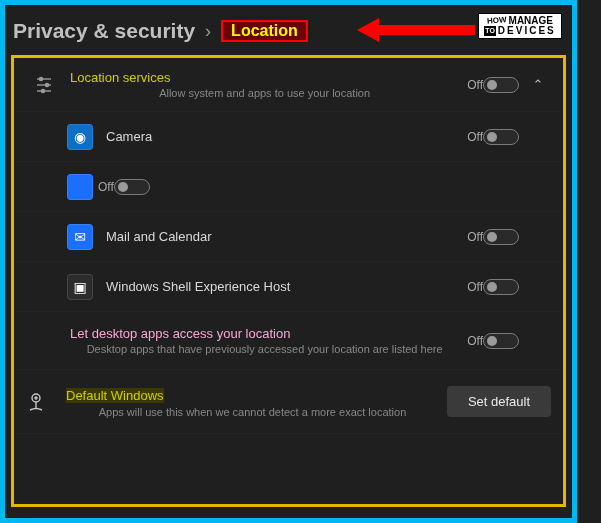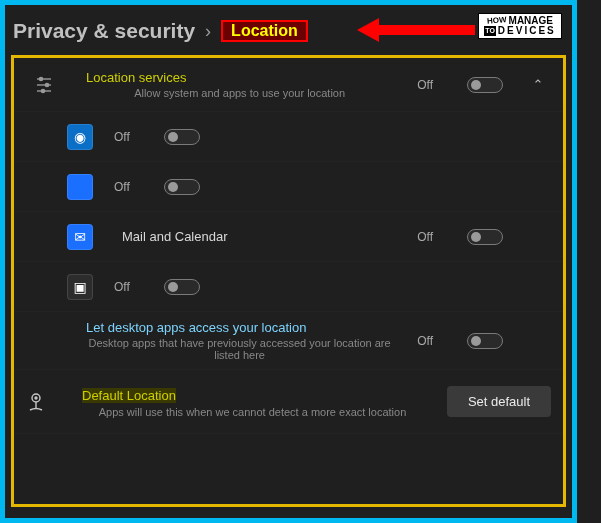--- a/index.html
+++ b/index.html
@@ -76,21 +76,20 @@
     height: 452px;
     background: #1f1f1f;
     overflow: hidden;
   }
   .row {
     display: flex;
     align-items: center;
     padding: 8px 12px;
     min-height: 54px;
     border-bottom: 1px solid rgba(255,255,255,0.02);
-    gap: 16px;
   }
   .row.sub { padding-left: 48px; min-height: 50px;}
   .row.section { min-height: 64px; padding: 10px 12px;}
   .icon-col {
     width: 36px;
     display: flex;
     align-items: center;
     justify-content: center;
     flex-shrink: 0;
   }
@@ -99,21 +98,21 @@
     display:flex; align-items:center; justify-content:center;
     font-size: 14px;
   }
   .text-col { flex: 1; padding: 0 8px; }
   .title-yellow { color: #cfcf00; font-size: 13px; }
   .title-white { color: #d8d8d8; font-size: 13px; }
   .subtitle { color: #888; font-size: 11px; margin-top: 2px; text-align: center;}
   .state-col {
     color: #a8a8a8;
     font-size: 12px;
-    margin-right: 18px;
+    margin-right: 0;
     flex-shrink: 0;
   }
   .toggle {
     width: 36px; height: 16px;
     border: 1px solid #7a7a7a;
     border-radius: 9px;
     position: relative;
     flex-shrink: 0;
     cursor: pointer;
     background: #2a2a2a;
@@ -204,20 +203,23 @@
           <div class="knob"></div>
         </div>
       <div class="chev-col">⌃</div>
     </div>
 
     <div id="app-list">
         <div class="row sub">
           <div class="icon-col">
             <div class="app-icon" style="background:#0b6fc7;color:#fff;border:1px solid rgba(255,255,255,0.12)">◉</div>
           </div>
+          <div class="text-col">
+            <div class="title-white">Camera</div>
+          </div>
           <div class="state-col">Off</div>
           <div class="toggle">
             <div class="knob"></div>
           </div>
           <div class="chev-col"></div>
         </div>
         <div class="row sub">
           <div class="icon-col">
             <div class="app-icon" style="background:#1a6fff;color:#fff;border:1px solid rgba(255,255,255,0.12)"></div>
           </div>
@@ -236,33 +238,36 @@
           </div>
           <div class="state-col">Off</div>
           <div class="toggle">
             <div class="knob"></div>
           </div>
           <div class="chev-col"></div>
         </div>
         <div class="row sub">
           <div class="icon-col">
             <div class="app-icon" style="background:#2c2c2c;color:#fff;border:1px solid rgba(255,255,255,0.12)">▣</div>
+          </div>
+          <div class="text-col">
+            <div class="title-white">Windows Shell Experience Host</div>
           </div>
           <div class="state-col">Off</div>
           <div class="toggle">
             <div class="knob"></div>
           </div>
           <div class="chev-col"></div>
         </div>
       </div>
 
     <div class="row" style="min-height:58px;">
       <div class="icon-col"></div>
       <div class="text-col">
-        <div class="title-white" style="color:#7dd3fc">Let desktop apps access your location</div>
+        <div class="title-white" style="color:#f9a8d4">Let desktop apps access your location</div>
         <div class="subtitle">Desktop apps that have previously accessed your location are listed here</div>
       </div>
       <div class="state-col">Off</div>
       <div class="toggle">
           <div class="knob"></div>
         </div>
       <div class="chev-col"></div>
     </div>
 
     <div class="row section">
@@ -270,21 +275,21 @@
         <svg width="20" height="22" viewBox="0 0 20 22">
           <g stroke="#c7c7c7" stroke-width="1.4" fill="none">
             <circle cx="10" cy="7" r="4"></circle>
               <circle cx="10" cy="7" r="1" fill="#c7c7c7"></circle>
             <line x1="10" y1="11" x2="10" y2="18"></line>
             <path d="M4 19 Q10 16 16 19"></path>
           </g>
         </svg>
       </div>
       <div class="text-col">
-        <div class="title-yellow hl">Default Location</div>
+        <div class="title-yellow hl">Default Windows</div>
         <div class="subtitle">Apps will use this when we cannot detect a more exact location</div>
       </div>
       <button class="btn">Set default</button>
     </div>
 
 
   </div>
 </div>
 
 </body></html>

